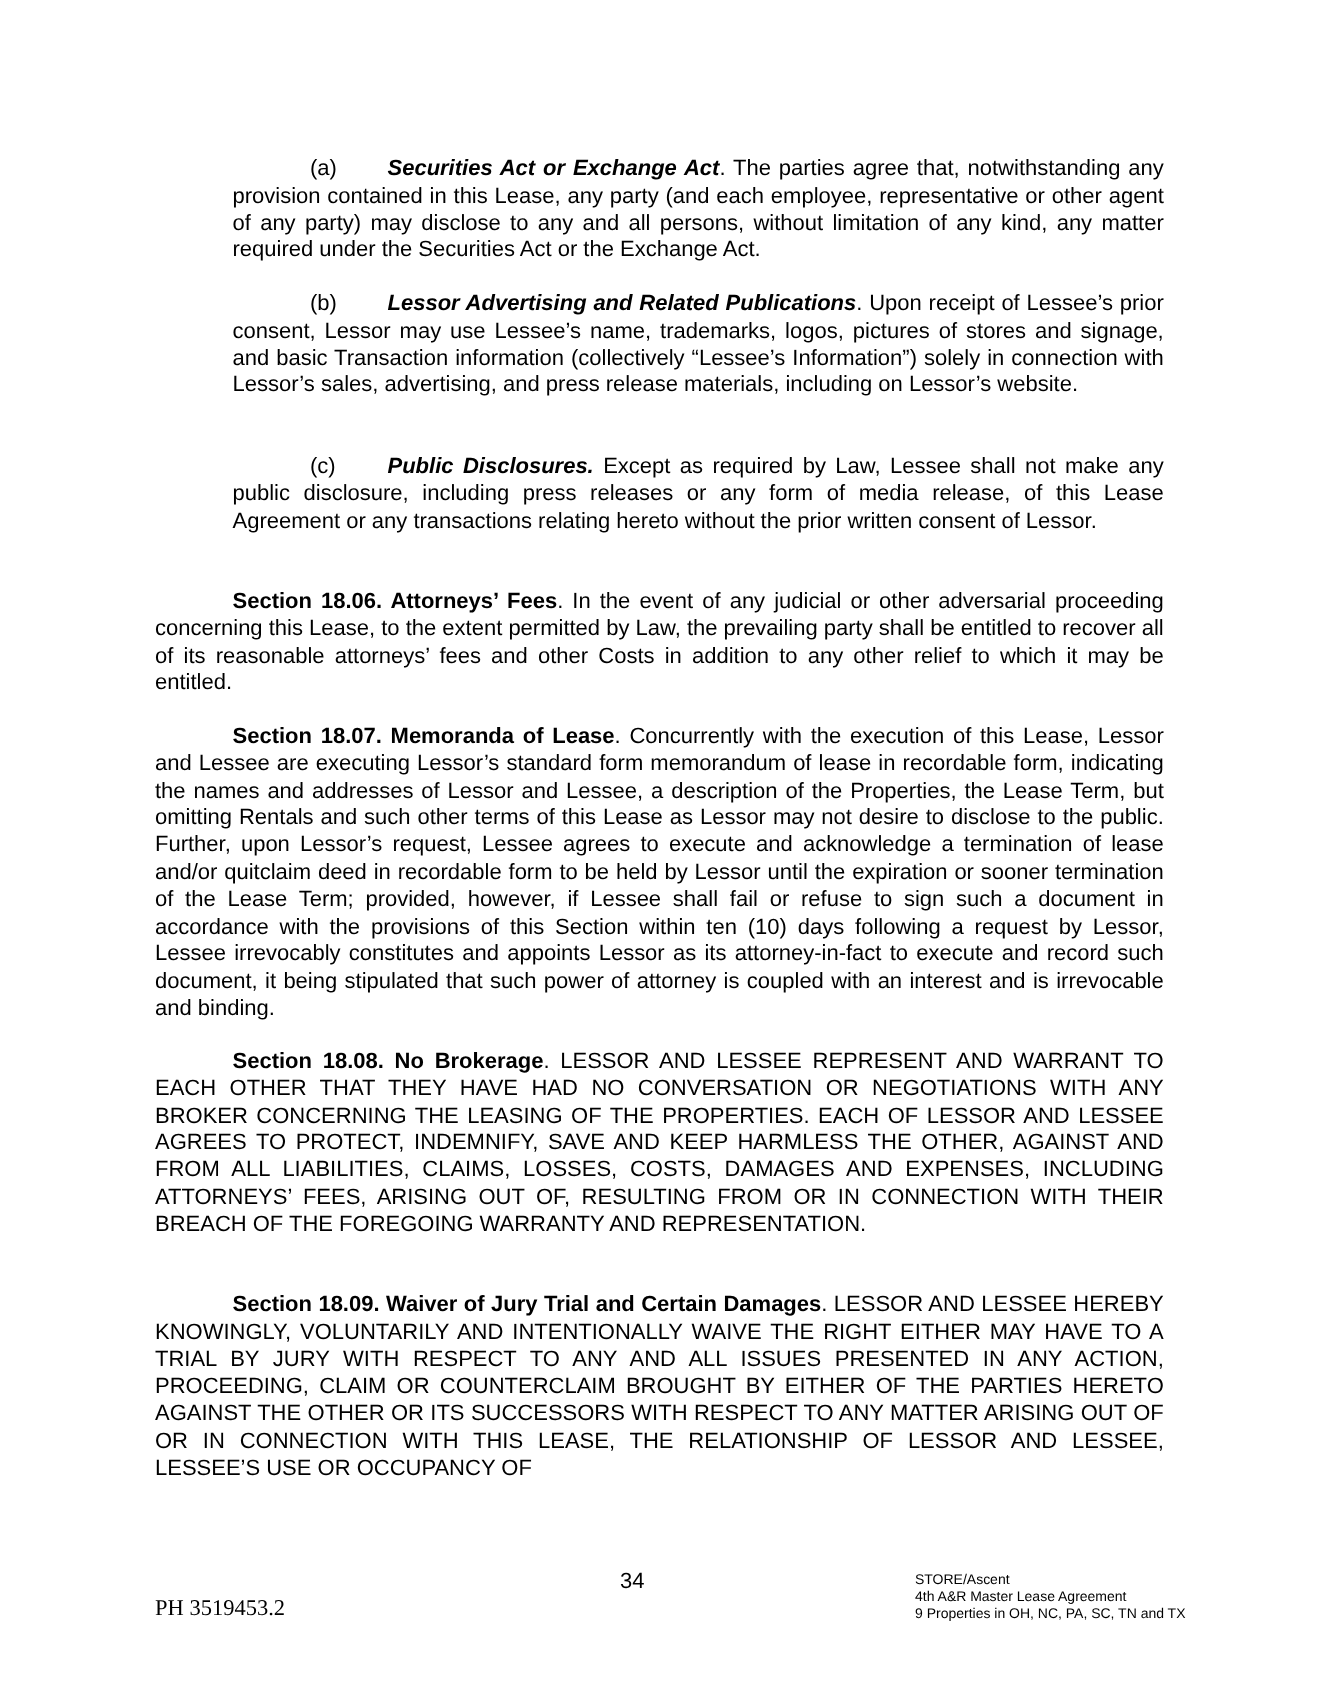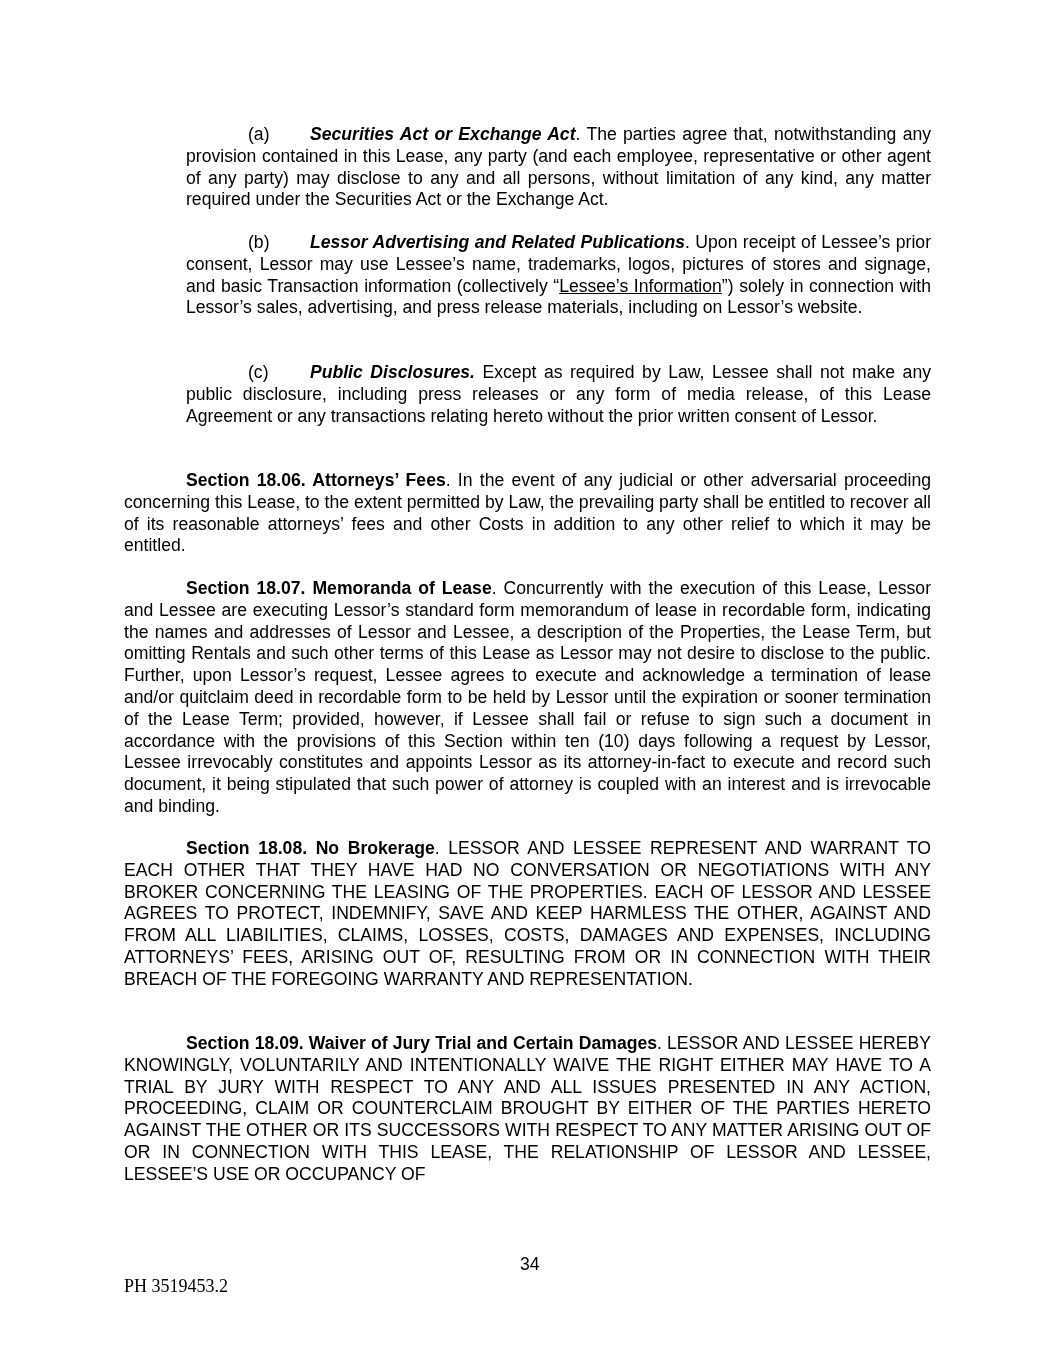--- a/index.html
+++ b/index.html
@@ -8,24 +8,24 @@
   .page { position: absolute; left: 0; top: 0; width: 1055px; height: 1365px; border-radius: 15px; }
   .para { position: absolute; font-size: 17.6px; line-height: 21.8px; text-align: justify; text-align-last: left; }
   .sub { left: 186px; width: 745px; }
   .sec { left: 124px; width: 807px; }
   .indent-sub { display: inline-block; width: 62px; }
   .indent-sec { display: inline-block; width: 62px; }
   .label { display: inline-block; width: 62px; }
   .bi { font-weight: bold; font-style: italic; }
   .b { font-weight: bold; }
   .i { }
-  .u { text-decoration: underline; }
+  .u { }
   .caps { font-weight: normal; margin-top: 25px; }
   .footer-left { position: absolute; left: 124px; top: 1276px; font-family: "Liberation Serif", serif; font-size: 18px; }
-  .page-num { position: absolute; left: 520px; top: 1254px; font-size: 17.6px; }
+  .page-num { position: absolute; left: 496px; top: 1254px; font-size: 17.6px; }
   .footer-right { position: absolute; left: 732px; top: 1258px; font-size: 11.2px; line-height: 13.6px; }
 </style>
 </head>
 <body>
 
 <div class="page">
 
   <p class="para sub" style="top:124px;margin:0;"><span class="indent-sub"></span><span class="label">(a)</span><span class="bi">Securities Act or Exchange Act</span><span>.</span><span>  The parties agree that, notwithstanding any provision contained in this Lease, any party (and each employee, representative or other agent of any party) may disclose to any and all persons, without limitation of any kind, any matter required under the Securities Act or the Exchange Act.</span></p>
 
   <p class="para sub" style="top:232px;margin:0;"><span class="indent-sub"></span><span class="label">(b)</span><span class="bi">Lessor Advertising and Related Publications</span><span>.</span><span>  Upon receipt of Lessee’s prior consent, Lessor may use Lessee’s name, trademarks, logos, pictures of stores and signage, and basic Transaction information (collectively “</span><span class="u">Lessee’s Information</span><span>”) solely in connection with Lessor’s sales, advertising, and press release materials, including on Lessor’s website.</span></p>
@@ -35,13 +35,18 @@
   <p class="para sec" style="top:470px;margin:0;"><span class="indent-sec"></span><span class="b">Section 18.06. Attorneys’ Fees</span><span>.</span><span>  In the event of any judicial or other adversarial proceeding concerning this Lease, to the extent permitted by Law, the prevailing party shall be entitled to recover all of its reasonable attorneys’ fees and other Costs in addition to any other relief to which it may be entitled.</span></p>
 
   <p class="para sec" style="top:578px;margin:0;"><span class="indent-sec"></span><span class="b">Section 18.07. Memoranda of Lease</span><span>.</span><span>  Concurrently with the execution of this Lease, Lessor and Lessee are executing Lessor’s standard form memorandum of lease in recordable form, indicating the names and addresses of Lessor and Lessee, a description of the Properties, the Lease Term, but omitting Rentals and such other terms of this Lease as Lessor may not desire to disclose to the public.  Further, upon Lessor’s request, Lessee agrees to execute and acknowledge a termination of lease and/or quitclaim deed in recordable form to be held by Lessor until the expiration or sooner termination of the Lease Term; </span><span class="i">provided, however,</span><span> if Lessee shall fail or refuse to sign such a document in accordance with the provisions of this Section within ten (10) days following a request by Lessor, Lessee irrevocably constitutes and appoints Lessor as its attorney-in-fact to execute and record such document, it being stipulated that such power of attorney is coupled with an interest and is irrevocable and binding.</span></p>
 
   <p class="para sec" style="top:838px;margin:0;"><span class="indent-sec"></span><span class="b">Section 18.08. No Brokerage</span><span>.</span><span class="caps">  LESSOR AND LESSEE REPRESENT AND WARRANT TO EACH OTHER THAT THEY HAVE HAD NO CONVERSATION OR NEGOTIATIONS WITH ANY BROKER CONCERNING THE LEASING OF THE PROPERTIES. EACH OF LESSOR AND LESSEE AGREES TO PROTECT, INDEMNIFY, SAVE AND KEEP HARMLESS THE OTHER, AGAINST AND FROM ALL LIABILITIES, CLAIMS, LOSSES, COSTS, DAMAGES AND EXPENSES, INCLUDING ATTORNEYS’ FEES, ARISING OUT OF, RESULTING FROM OR IN CONNECTION WITH THEIR BREACH OF THE FOREGOING WARRANTY AND REPRESENTATION.</span></p>
 
   <p class="para sec" style="top:1033px;margin:0;"><span class="indent-sec"></span><span class="b">Section 18.09. Waiver of Jury Trial and Certain Damages</span><span>.</span><span class="caps">  LESSOR AND LESSEE HEREBY KNOWINGLY, VOLUNTARILY AND INTENTIONALLY WAIVE THE RIGHT EITHER MAY HAVE TO A TRIAL BY JURY WITH RESPECT TO ANY AND ALL ISSUES PRESENTED IN ANY ACTION, PROCEEDING, CLAIM OR COUNTERCLAIM BROUGHT BY EITHER OF THE PARTIES HERETO AGAINST THE OTHER OR ITS SUCCESSORS WITH RESPECT TO ANY MATTER ARISING OUT OF OR IN CONNECTION WITH THIS LEASE, THE RELATIONSHIP OF LESSOR AND LESSEE, LESSEE’S USE OR OCCUPANCY OF</span></p>
 
   <div class="page-num">34</div>
   <div class="footer-left">PH 3519453.2</div>
+  <div class="footer-right">
+    <div>STORE/Ascent</div>
+    <div>4th A&amp;R Master Lease Agreement</div>
+    <div>9 Properties in OH, NC, PA, SC, TN and TX</div>
+  </div>
 </div>
 
 </body></html>

